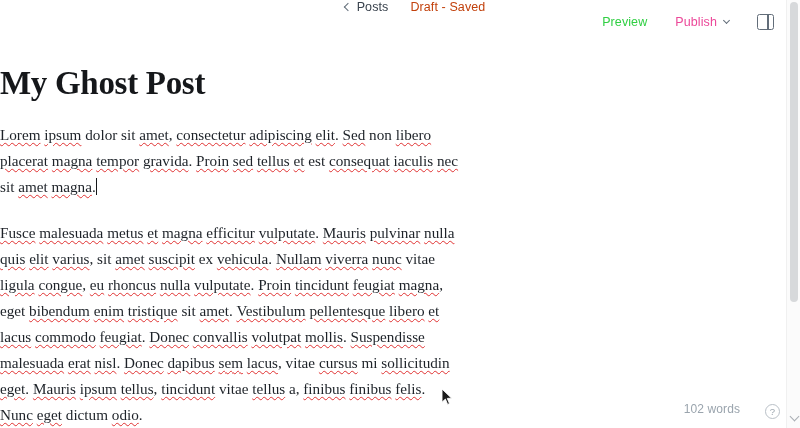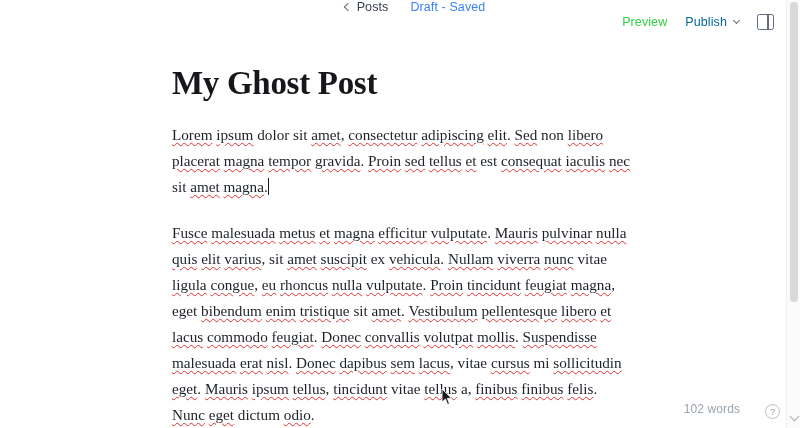--- a/index.html
+++ b/index.html
@@ -49,42 +49,42 @@
   }
   .chevron-left {
     display: inline-block;
     width: 6px; height: 6px;
     border-left: 1.4px solid #626d79;
     border-bottom: 1.4px solid #626d79;
     transform: rotate(45deg);
     margin-top: 0px;
   }
   .draft-status {
-    color: #3b82f6;
+    color: #c2410c;
     font-size: 12.5px;
     letter-spacing: .1px;
   }
   .topbar-right {
     margin-left: auto;
     display: flex;
     align-items: center;
-    gap: 18px;
+    gap: 28px;
     padding-right: 26px;
   }
   .preview-link {
     color: #30cf43;
     font-size: 12.5px;
     cursor: pointer;
     letter-spacing: .1px;
   }
   .publish-group {
     display: flex;
     align-items: center;
     gap: 7px;
-    color: #0369a1;
+    color: #ec4899;
     font-size: 12.5px;
     cursor: pointer;
     letter-spacing: .1px;
   }
   .chevron-down {
     display: inline-block;
     width: 5px; height: 5px;
     border-right: 1.4px solid #626d79;
     border-bottom: 1.4px solid #626d79;
     transform: rotate(45deg);
@@ -110,21 +110,20 @@
   .editor {
     position: absolute;
     top: 58px;
     left: 0;
     width: 786px;
     height: 370px;
     overflow: hidden;
   }
   .doc {
     width: 460px;
-    margin-left: 172px;
     padding-top: 6px;
   }
   .post-title {
     font-family: "Liberation Serif", serif;
     font-size: 33px;
     font-weight: 700;
     color: #15171a;
     letter-spacing: -0.3px;
     margin: 0 0 20px 0;
     line-height: 1.16;

